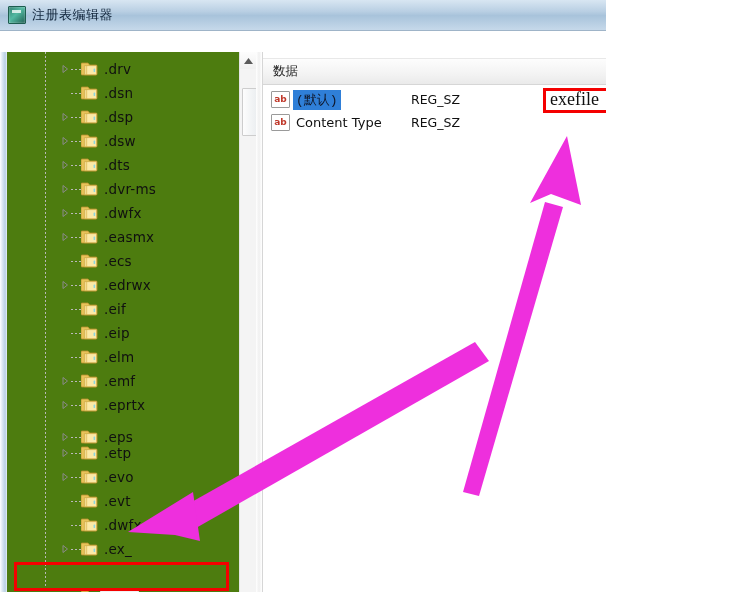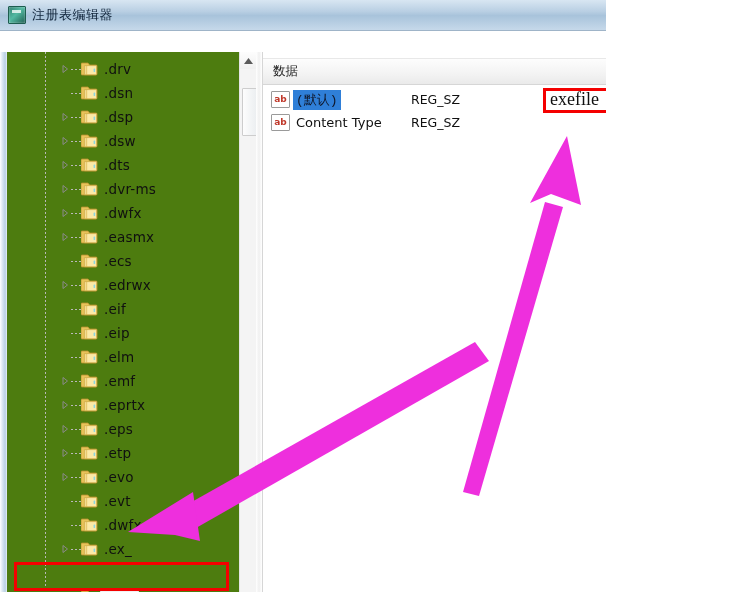--- a/index.html
+++ b/index.html
@@ -377,21 +377,21 @@
             </span>
             <span class="dash" style="top:12px"></span>
             <span class="folder" style="top:4px"><svg width="18" height="15" viewBox="0 0 18 15">
                 <path d="M1 2 h6 l1.6 2 H15 a1 1 0 0 1 1 1 v8 a1 1 0 0 1 -1 1 H1 a1 1 0 0 1 -1 -1 V3 a1 1 0 0 1 1 -1 z" fill="#e8c35a" stroke="#b8912f" stroke-width="0.8"></path>
                 <path d="M3.4 4.6 h11.2 a1 1 0 0 1 1 1 v7.2 a1 1 0 0 1 -1 1 H3.4 z" fill="#fbe9a8" stroke="#c9a33c" stroke-width="0.7"></path>
                 <rect x="4.6" y="4.6" width="1.6" height="9.2" fill="#d8ae42" opacity="0.55"></rect>
                 <rect x="12.6" y="7.6" width="1.5" height="3.4" rx="0.6" fill="#7fd4e6" opacity="0.9"></rect>
               </svg></span>
             <span class="tree-label">.eprtx</span>
           </div>
-          <div class="tree-row" style="top: 365px;">
+          <div class="tree-row" style="top: 373px;">
             <span class="twisty" style="top:7px">
               <svg width="10" height="10" viewBox="0 0 10 10">
                 <path d="M3 1.5 L7.5 5 L3 8.5 Z" fill="none" stroke="#8a8a8a" stroke-width="1"></path>
               </svg>
             </span>
             <span class="dash" style="top:12px"></span>
             <span class="folder" style="top:4px"><svg width="18" height="15" viewBox="0 0 18 15">
                 <path d="M1 2 h6 l1.6 2 H15 a1 1 0 0 1 1 1 v8 a1 1 0 0 1 -1 1 H1 a1 1 0 0 1 -1 -1 V3 a1 1 0 0 1 1 -1 z" fill="#e8c35a" stroke="#b8912f" stroke-width="0.8"></path>
                 <path d="M3.4 4.6 h11.2 a1 1 0 0 1 1 1 v7.2 a1 1 0 0 1 -1 1 H3.4 z" fill="#fbe9a8" stroke="#c9a33c" stroke-width="0.7"></path>
                 <rect x="4.6" y="4.6" width="1.6" height="9.2" fill="#d8ae42" opacity="0.55"></rect>

